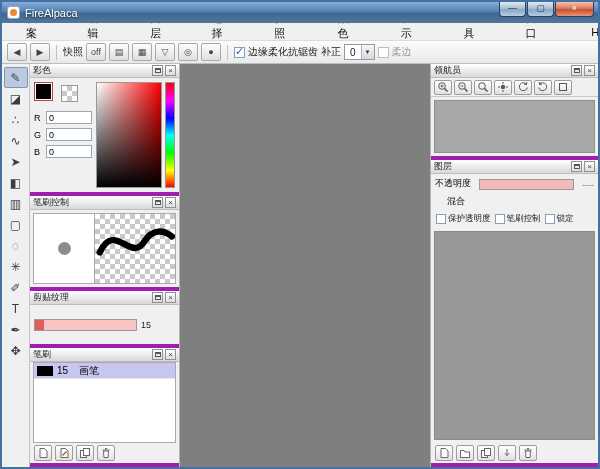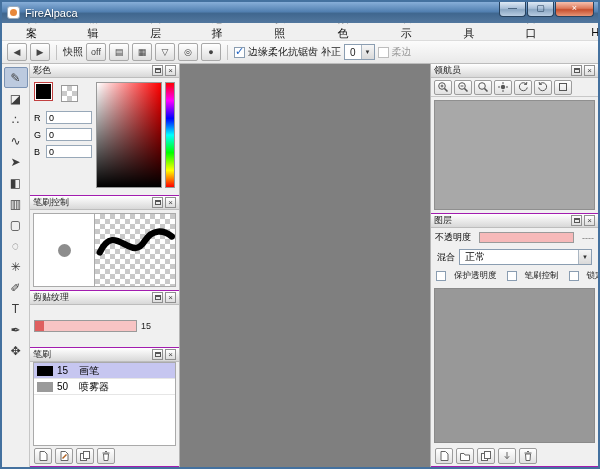--- a/index.html
+++ b/index.html
@@ -29,23 +29,23 @@
 .dd-arrow{width:13px;border-left:1px solid #aab6c2;background:linear-gradient(#f6f6f6,#d9d9d9);font-size:6px;display:flex;align-items:center;justify-content:center;color:#333}
 
 .main{flex:1;display:flex;min-height:0}
 .toolstrip{width:28px;flex:none;background:#f0f0f0;border-right:1px solid #c6c6c6;display:flex;flex-direction:column;align-items:center;padding-top:3px}
 .tool{width:24px;height:21px;display:flex;align-items:center;justify-content:center;font-size:12px;color:#3c3c3c}
 .tool.selected{background:#bccadf;border:1px solid #7b93b4;border-radius:2px}
 .leftcol{width:150px;flex:none;display:flex;flex-direction:column;background:#ececec;border-right:1px solid #b4b4b4}
 .canvas{flex:1;background:#7f7f7f}
 .rightcol{width:168px;flex:none;display:flex;flex-direction:column;background:#ececec;border-left:1px solid #b4b4b4}
 
-.panel{display:flex;flex-direction:column;border-bottom:1px solid #a21caf;background:#f0f0f0;min-height:0}
+.panel{display:flex;flex-direction:column;border-bottom:4px solid #a21caf;background:#f0f0f0;min-height:0}
 .p-color{height:132px;flex:none}.p-preview{height:95px;flex:none}.p-control{height:57px;flex:none}.p-brush{flex:1}
-.p-nav{height:150px;flex:none}.p-layer{flex:1}
+.p-nav{height:96px;flex:none}.p-layer{flex:1}
 .phead{height:14px;flex:none;display:flex;align-items:center;gap:2px;padding:0 3px;background:linear-gradient(#fff,#d8d8d8);border-bottom:1px solid #bdbdbd;font-size:9px;color:#222}
 .grow{flex:1}
 .pbtn{width:11px;height:11px;border:1px solid #909090;background:linear-gradient(#fff,#ddd);display:flex;align-items:center;justify-content:center;font-size:8px;line-height:1;color:#444}
 .float-glyph{width:6px;height:5px;border:1px solid #555;border-top-width:2px}
 
 .color-body{flex:1;display:flex;padding:4px;gap:4px;min-height:0}
 .color-left{width:58px;display:flex;flex-direction:column;gap:2px}
 .swatches{position:relative;height:26px}
 .fg-swatch{position:absolute;left:1px;top:1px;width:17px;height:17px;background:#000;border:1px solid #fff;outline:1px solid #c24040}
 .bg-swatch{position:absolute;left:27px;top:3px;width:17px;height:17px;border:1px solid #999}
@@ -76,26 +76,26 @@
 .bthumb{width:16px;height:10px;flex:none}
 .t0{background:#000}.t1{background:#2a2a2a}.t2{background:#9a9a9a}
 .bsize{width:18px}
 .actions{height:20px;flex:none;display:flex;align-items:center;gap:3px;padding:0 4px}
 .act-btn{width:18px;height:16px;border:1px solid #9c9c9c;border-radius:2px;background:linear-gradient(#fff,#e1e1e1);display:flex;align-items:center;justify-content:center}
 
 .nav-toolbar{height:19px;flex:none;display:flex;align-items:center;gap:2px;padding:0 3px;border-bottom:1px solid #c8c8c8}
 .nav-btn{width:18px;height:15px;border:1px solid #9c9c9c;border-radius:2px;background:linear-gradient(#fff,#e1e1e1);display:flex;align-items:center;justify-content:center}
 .nav-preview{flex:1;margin:3px;background:#a8a8a8;border:1px solid #8f8f8f}
 
-.op-row{display:flex;align-items:center;gap:8px;padding:3px 4px;font-size:9px}
+.op-row{display:flex;align-items:flex-end;gap:8px;padding:3px 4px;font-size:9px}
 .op-bar{flex:1;height:11px;border:1px solid #9a9a9a;background:#f6b9b9}
 .op-val{color:#777;font-size:9px}
-.blend-row{display:flex;align-items:center;gap:4px;padding:2px 6px;font-size:9px}
+.blend-row{display:flex;align-items:flex-start;gap:4px;padding:2px 16px;font-size:9px}
 .blend-row .dropdown{flex:1}
-.opts-row{display:flex;align-items:center;gap:8px;padding:3px 3px;font-size:8.5px;white-space:nowrap;color:#222}
+.opts-row{display:flex;align-items:center;gap:2px;padding:3px 3px;font-size:8.5px;white-space:nowrap;color:#222}
 .opts-row .cb{width:10px;height:10px;margin-left:2px}
 .layer-list{flex:1;margin:3px;background:#989898;border:1px solid #8a8a8a}
 svg{display:block}
 </style>
 </head>
 <body>
 
 <div class="window">
 
   <div class="titlebar">
@@ -248,25 +248,20 @@
               <span class="float-glyph"></span>
             </span>
           <span class="pbtn">×</span>
         </div>
         <div class="brush-list">
           <div class="brush-row selected">
             <span class="bthumb t0"></span>
             <span class="bsize">15</span>
             <span>画笔</span>
           </div>
-          <div class="brush-row">
-            <span class="bthumb t2"></span>
-            <span class="bsize">50</span>
-            <span>喷雾器</span>
-          </div>
         </div>
         <div class="actions">
           <div class="act-btn">
             <svg width="12" height="12">
                 <path d="M3 1.5h4.5L10 4v6.5H3z" fill="#fff" stroke="#666"></path>
               </svg>
           </div>
           <div class="act-btn">
             <svg width="12" height="12">
                 <path d="M3 1.5h4.5L10 4v6.5H3z" fill="#fff" stroke="#666"></path>
@@ -366,24 +361,20 @@
             </span>
           <span class="pbtn">×</span>
         </div>
         <div class="op-row">
           <span>不透明度</span>
           <div class="op-bar"></div>
           <span class="op-val">----</span>
         </div>
         <div class="blend-row">
           <span>混合</span>
-          <div class="dropdown">
-            <span class="dd-val grow">正常</span>
-            <span class="dd-arrow">▼</span>
-          </div>
         </div>
         <div class="opts-row">
           <span class="cb"></span>
           <span>保护透明度</span>
           <span class="cb"></span>
           <span>笔刷控制</span>
           <span class="cb"></span>
           <span>锁定</span>
         </div>
         <div class="layer-list"></div>

